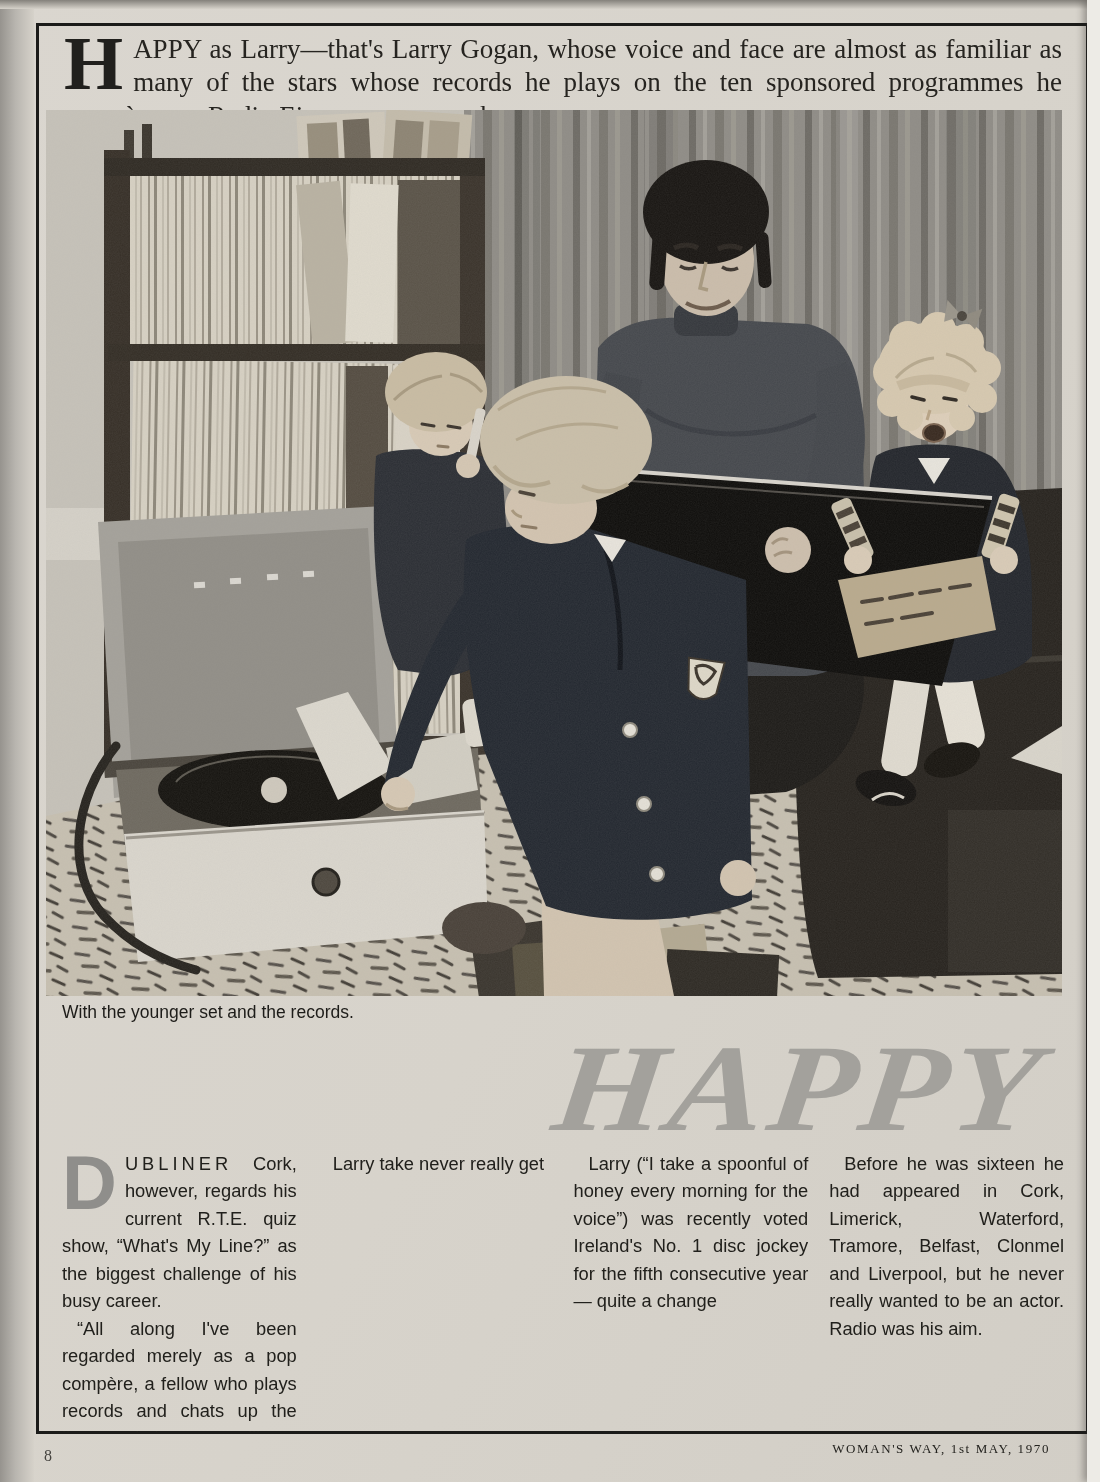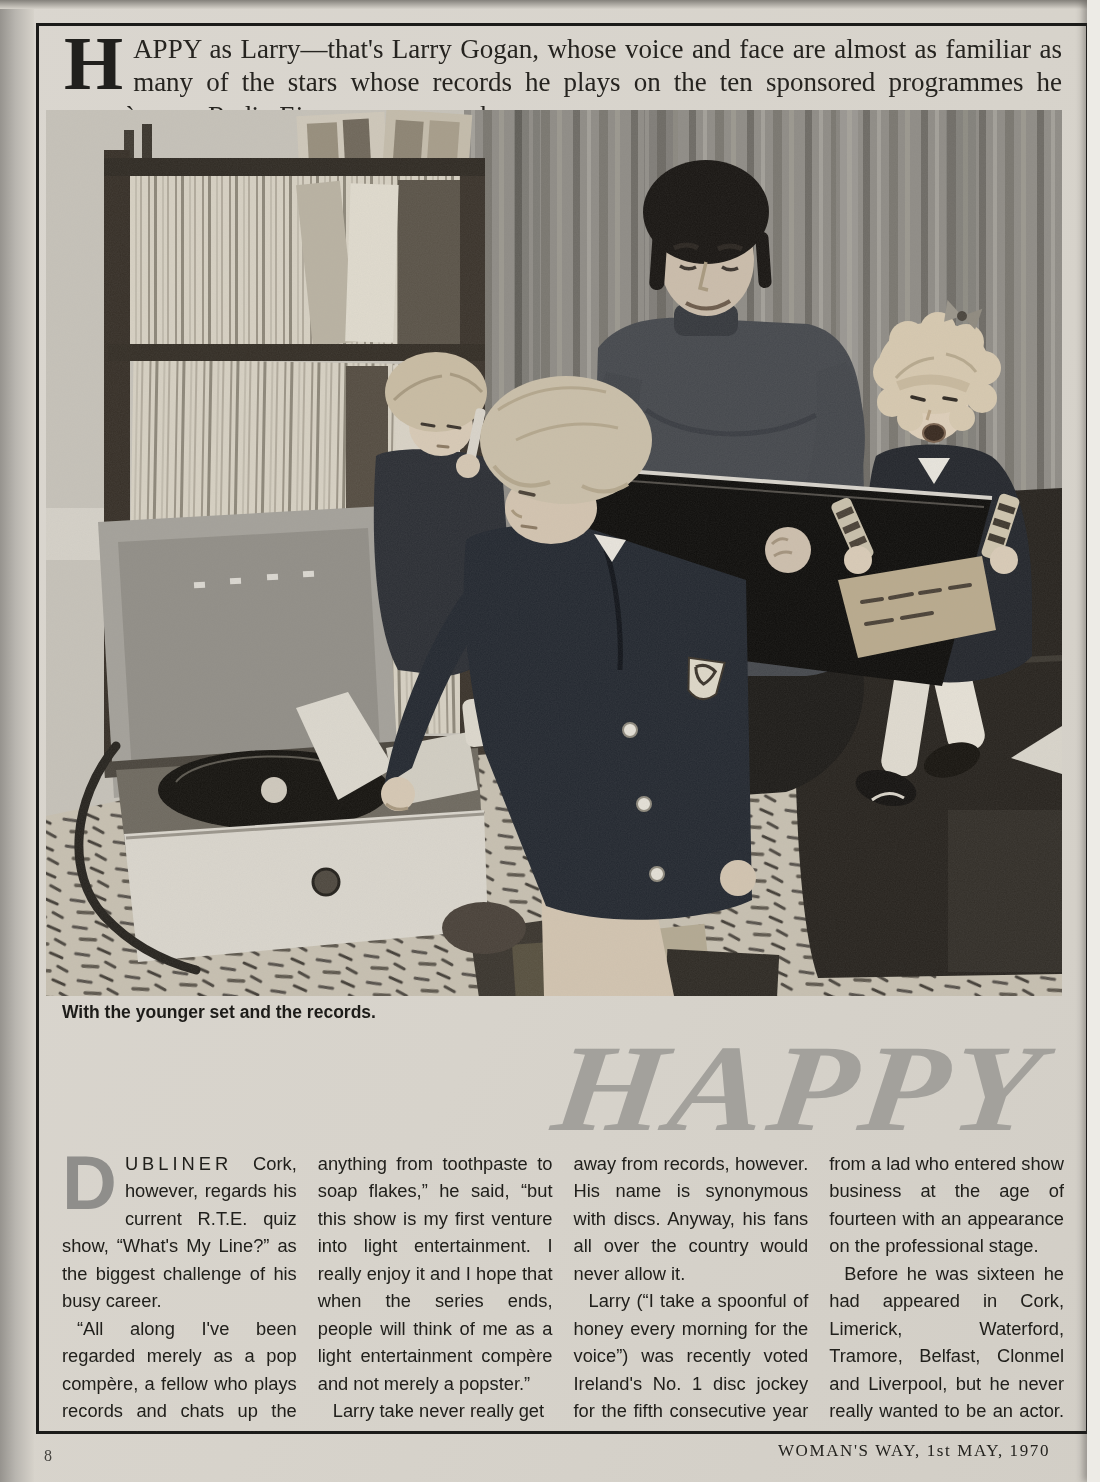--- a/index.html
+++ b/index.html
@@ -23,21 +23,21 @@
   .standfirst{position:absolute;left:64px;top:33px;width:998px;z-index:2;}
   .standfirst p{margin:0;font-size:27px;line-height:1.24;text-align:justify;color:#262420;}
   .dropcap-serif{float:left;font-weight:bold;font-size:76px;line-height:.76;
     padding:2px 10px 0 0;color:#21201d;}
   
   .photo{position:absolute;left:46px;top:110px;width:1016px;height:886px;z-index:2;
     background:#b9b5ad;}
   .photo svg{display:block;}
   
   .caption{position:absolute;left:62px;top:1002px;z-index:2;
-    font-family:"Liberation Sans", sans-serif;font-weight:bold;font-size:17.5px;color:#1d1c19;}
+    font-family:"Liberation Sans", sans-serif;font-weight:normal;font-size:17.5px;color:#1d1c19;}
   
   .headline{position:absolute;left:548px;top:1034px;width:552px;height:112px;
     overflow:hidden;z-index:2;}
   .headline span{display:inline-block;white-space:nowrap;
     font-family:"Liberation Serif", serif;font-weight:bold;font-style:italic;
     font-size:124px;line-height:.88;letter-spacing:3px;color:#a3a19c;
     transform:scaleX(1.16) skewX(-6deg);transform-origin:left bottom;}
   
   .columns{position:absolute;left:62px;top:1150px;width:1002px;height:282px;
     display:grid;grid-template-columns:repeat(4,1fr);column-gap:21px;z-index:2;
@@ -45,21 +45,21 @@
     color:#21201c;overflow:hidden;}
   .columns p{margin:0;text-align:justify;}
   .columns p.indent{text-indent:15px;}
   .dropcap-sans{float:left;font-family:"Liberation Sans", sans-serif;font-weight:bold;
     font-size:76px;line-height:.78;padding:3px 8px 0 0;color:#8f8e8b;}
   .lead-caps{letter-spacing:4px;}
   
   .footer-page-num{position:absolute;left:44px;top:1447px;z-index:2;
     font-size:16px;color:#45433f;}
   .footer-issue{position:absolute;right:50px;top:1441px;z-index:2;
-    font-family:"Liberation Serif", serif;font-size:17px;letter-spacing:1.6px;color:#24231f;}
+    font-family:"Liberation Serif", serif;font-size:13px;letter-spacing:1.6px;color:#24231f;}
 </style>
 </head>
 <body>
 
 <div class="page">
   <div class="border-frame"></div>
 
   <div class="standfirst">
     <p><span class="dropcap-serif">H</span><span>APPY as Larry—that's Larry Gogan, whose voice and face are almost as familiar as many of the stars whose records he plays on the ten sponsored programmes he compères on Radio Eireann every week.</span></p>
   </div>
@@ -330,29 +330,26 @@
   <div class="headline">
     <span>HAPPY</span>
   </div>
 
   <div class="columns">
     <div class="col">
       <p><span class="dropcap-sans">D</span><span class="lead-caps">UBLINER</span><span> Cork, however, regards his current R.T.E. quiz show, “What's My Line?” as the biggest challenge of his busy career.</span></p>
       <p class="indent">“All along I've been regarded merely as a pop compère, a fellow who plays records and chats up the listeners in between selling</p>
     </div>
     <div class="col">
-      <p>anything from toothpaste to soap flakes,” he said, “but this show is my first venture into light entertainment. I really enjoy it and I hope that when the series ends, people will think of me as a light entertainment compère and not merely a popster.”</p>
       <p class="indent">Larry take never really get</p>
     </div>
     <div class="col">
-      <p>away from records, however. His name is synonymous with discs. Anyway, his fans all over the country would never allow it.</p>
       <p class="indent">Larry (“I take a spoonful of honey every morning for the voice”) was recently voted Ireland's No. 1 disc jockey for the fifth consecutive year — quite a change</p>
     </div>
     <div class="col">
-      <p>from a lad who entered show business at the age of fourteen with an appearance on the professional stage.</p>
       <p class="indent">Before he was sixteen he had appeared in Cork, Limerick, Waterford, Tramore, Belfast, Clonmel and Liverpool, but he never really wanted to be an actor. Radio was his aim.</p>
     </div>
   </div>
 
   <div class="footer-page-num">8</div>
   <div class="footer-issue">WOMAN'S WAY, 1st MAY, 1970</div>
 
   <div class="edge-left"></div>
   <div class="edge-top"></div>
   <div class="edge-right"></div>

